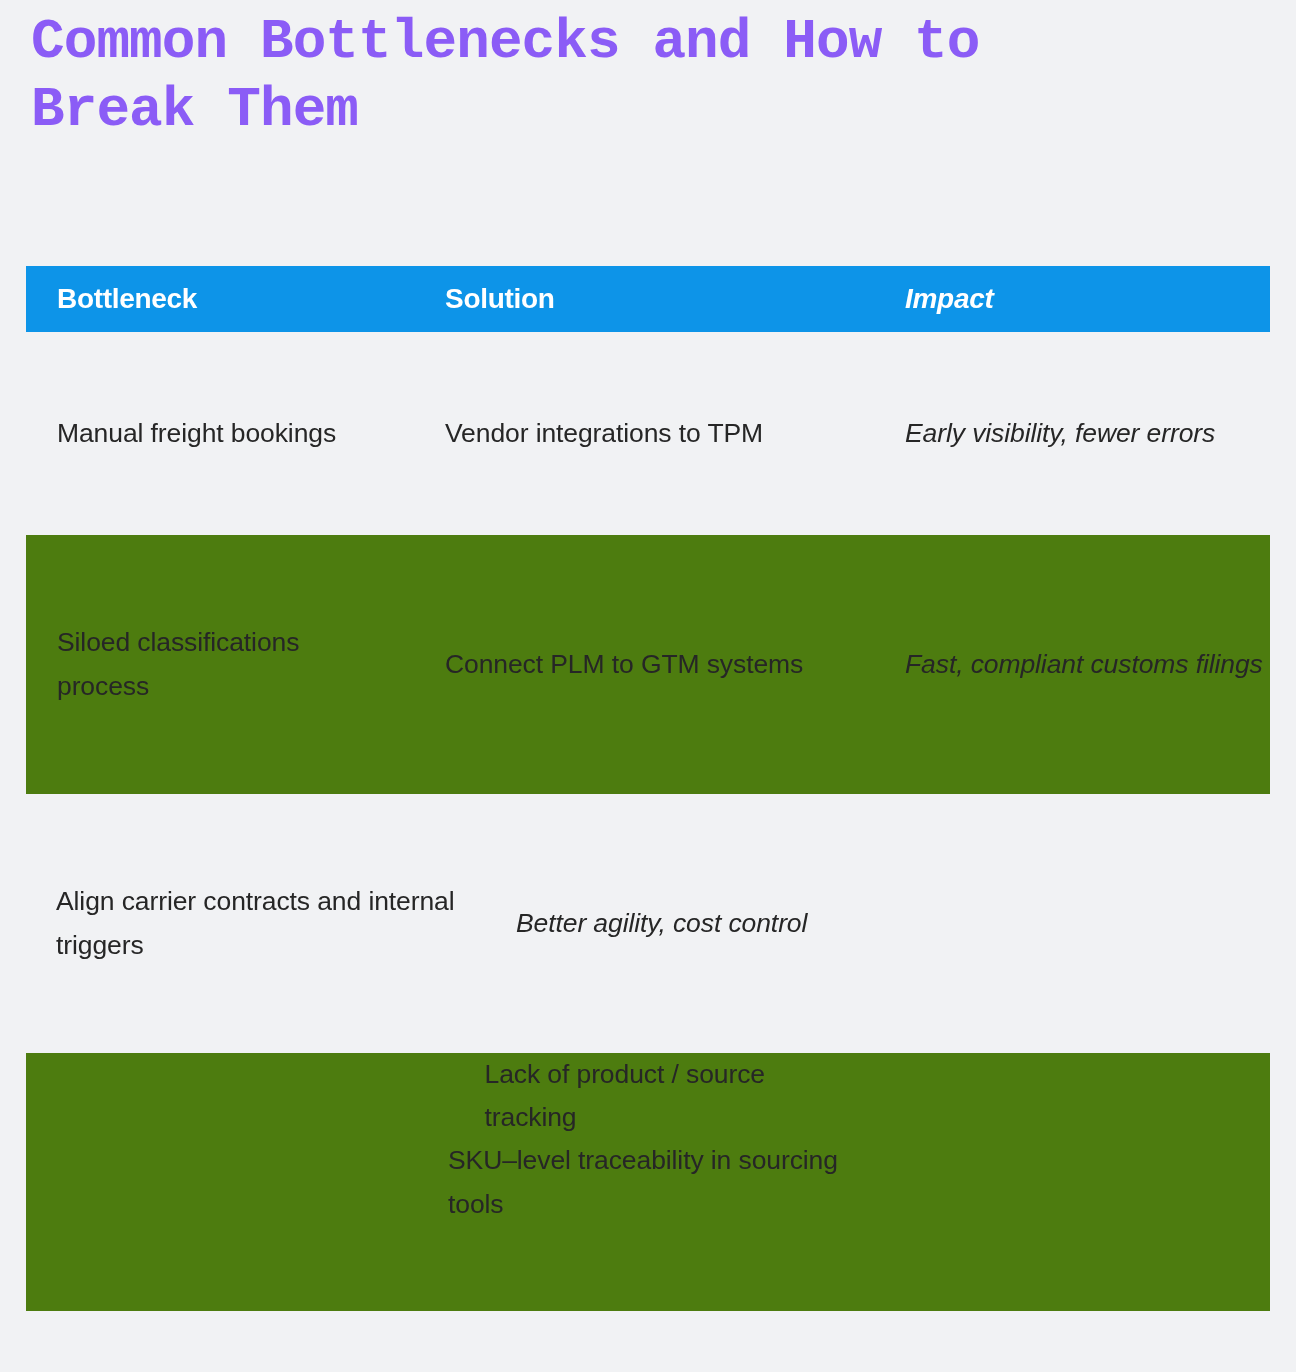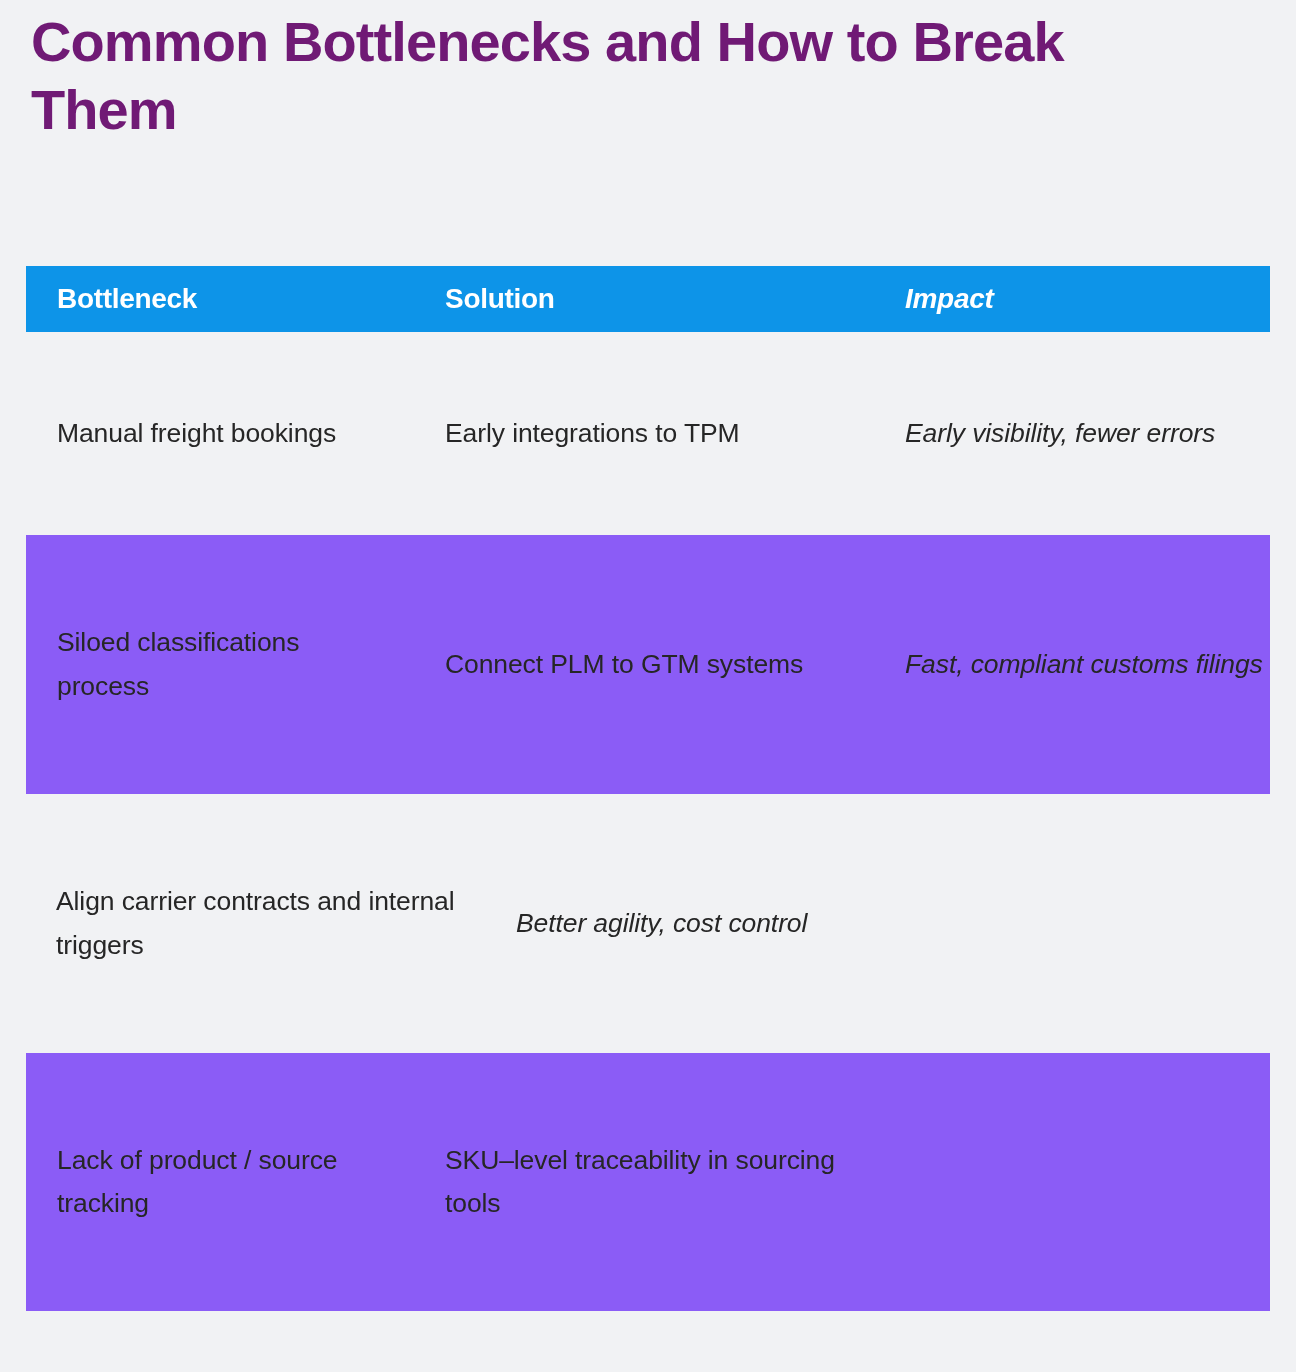--- a/index.html
+++ b/index.html
@@ -22,21 +22,22 @@
   
   #page-title {
     position: absolute;
     left: 31px;
     top: 8px;
     width: 1130px;
     font-size: 56px;
     line-height: 1.22;
     font-weight: 700;
     letter-spacing: -0.9px;
-    color: #701a75;
+    color: #8b5cf6;
+    font-family: Liberation Mono, monospace;
   }
 
   
   #bottleneck-table {
     position: absolute;
     left: 26px;
     top: 266px;
     width: 1244px;
   }
 
@@ -54,21 +55,21 @@
     letter-spacing: -0.3px;
     line-height: 1.1;
   }
 
   .table-row {
     display: flex;
     align-items: center;
     background: transparent;
   }
 
-  .table-row.striped { background: #8b5cf6; }
+  .table-row.striped { background: #4d7c0f; }
 
   .table-row .cell {
     color: #262626;
     font-size: 26.5px;
     line-height: 1.63;
     letter-spacing: -0.1px;
     font-weight: 400;
   }
 
   
@@ -84,40 +85,40 @@
   .table-header .col-1,
   .table-row  .col-1 { width: 460px; padding-left: 30px; }
 
   .table-header .col-2,
   .table-row  .col-2 { width: 395px; padding-left: 30px; font-style: italic; }
 
   
   .row-h-1 { height: 203px; }
   .row-h-2 { height: 259px; }
   .row-h-3 { height: 259px; }
-  .row-h-4 { height: 258px; }
+  .row-h-4 { height: 258px; flex-direction: column; }
 </style>
 </head>
 <body>
 
 <div id="page">
 
   <h1 id="page-title">Common Bottlenecks and How to Break Them</h1>
 
   <div id="bottleneck-table">
 
     <div class="table-header">
       <div class="cell col-0">Bottleneck</div>
       <div class="cell col-1">Solution</div>
       <div class="cell col-2">Impact</div>
     </div>
 
     <div class="table-row row-h-1">
       <div class="cell col-0">Manual freight bookings</div>
-      <div class="cell col-1">Early integrations to TPM</div>
+      <div class="cell col-1">Vendor integrations to TPM</div>
       <div class="cell col-2">Early visibility, fewer errors</div>
     </div>
 
     <div class="table-row row-h-2 striped">
       <div class="cell col-0">Siloed classifications process</div>
       <div class="cell col-1">Connect PLM to GTM systems</div>
       <div class="cell col-2">Fast, compliant customs filings</div>
     </div>
 
     <div class="table-row row-h-3">

